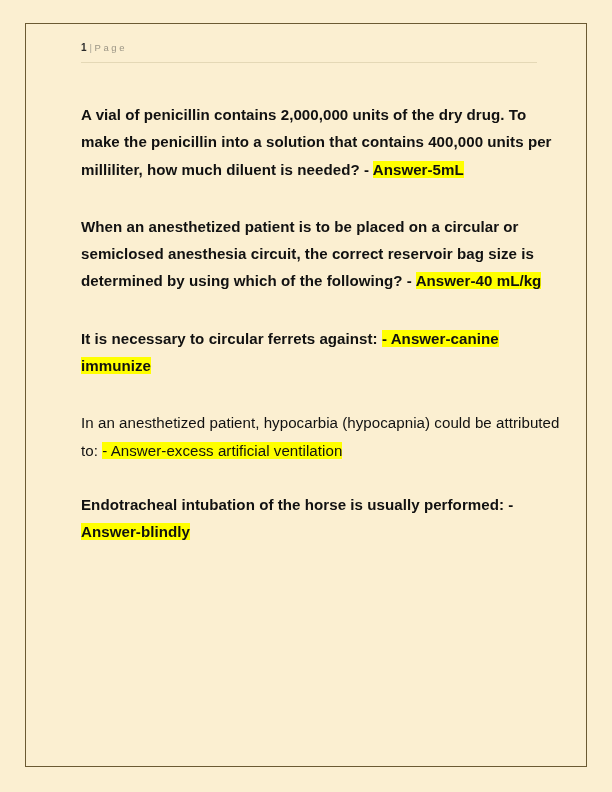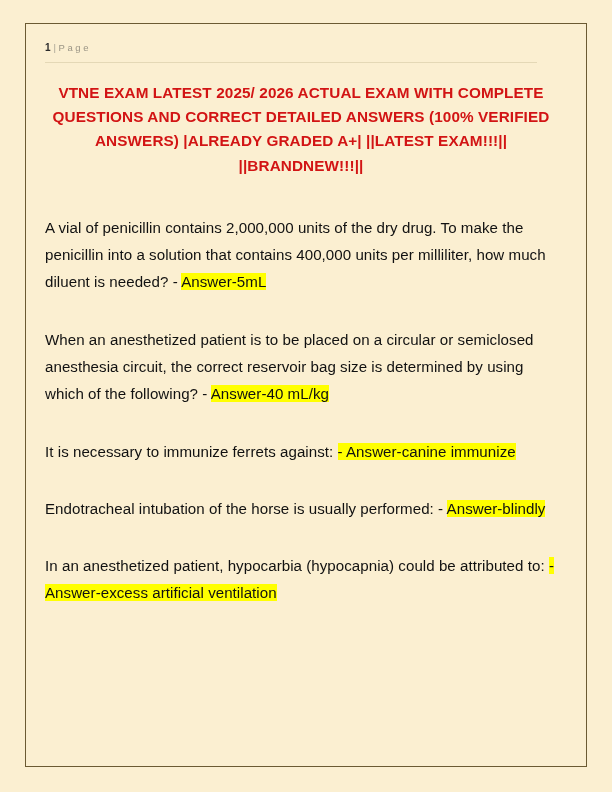--- a/index.html
+++ b/index.html
@@ -31,21 +31,21 @@
     box-sizing: border-box;
     pointer-events: none;
   }
   .content {
     position: absolute;
     left: 25px;
     top: 23px;
     width: 562px;
     height: 744px;
     box-sizing: border-box;
-    padding: 12px 24px 0 20px;
+    padding: 12px 24px 0 56px;
   }
   
   .header {
     height: 30px;
     position: relative;
   }
   .hdr-line {
     font-size: 9.5px;
     color: #8a8a7a;
     letter-spacing: 0.5px;
@@ -94,20 +94,21 @@
   .qa-block {
     font-size: 15.1px;
     line-height: 27.3px;
     color: #111111;
     margin-bottom: 27px;
     text-align: left;
     letter-spacing: 0.05px;
   }
   .qa-block.spaced-lg {
     margin-bottom: 30px;
+    font-weight: bold;
   }
   .hl {
     background: #ffff00;
     color: #111111;
     box-decoration-break: clone;
     -webkit-box-decoration-break: clone;
   }
 </style>
 </head>
 <body>
@@ -115,29 +116,28 @@
 <div class="page">
   <div class="page-border"></div>
 
   <div class="content">
 
     <div class="header">
       <div class="hdr-line"><span class="hdr-num">1</span><span class="hdr-sep">|</span><span class="hdr-word">Page</span></div>
       <div class="hdr-rule"></div>
     </div>
 
-    <h1 class="doc-title">VTNE EXAM LATEST 2025/ 2026 ACTUAL EXAM WITH COMPLETE QUESTIONS AND CORRECT DETAILED ANSWERS (100% VERIFIED ANSWERS) |ALREADY GRADED A+| ||LATEST EXAM!!!|| ||BRANDNEW!!!||</h1>
 
     <div class="qa-list">
 
       <p class="qa-block spaced-lg"><span>A vial of penicillin contains 2,000,000 units of the dry drug. To make the penicillin into a solution that contains 400,000 units per milliliter, how much diluent is needed? - </span><span class="hl">Answer-5mL</span></p>
 
       <p class="qa-block spaced-lg"><span>When an anesthetized patient is to be placed on a circular or semiclosed anesthesia circuit, the correct reservoir bag size is determined by using which of the following? - </span><span class="hl">Answer-40 mL/kg</span></p>
 
-      <p class="qa-block spaced-lg"><span>It is necessary to immunize ferrets against: </span><span class="hl">- Answer-canine immunize</span></p>
+      <p class="qa-block spaced-lg"><span>It is necessary to circular ferrets against: </span><span class="hl">- Answer-canine immunize</span></p>
+
+      <p class="qa-block"><span>In an anesthetized patient, hypocarbia (hypocapnia) could be attributed to: </span><span class="hl">- Answer-excess artificial ventilation</span></p>
 
       <p class="qa-block spaced-lg"><span>Endotracheal intubation of the horse is usually performed: - </span><span class="hl">Answer-blindly</span></p>
-
-      <p class="qa-block"><span>In an anesthetized patient, hypocarbia (hypocapnia) could be attributed to: </span><span class="hl">- Answer-excess artificial ventilation</span></p>
 
     </div>
   </div>
 </div>
 
 </body></html>

